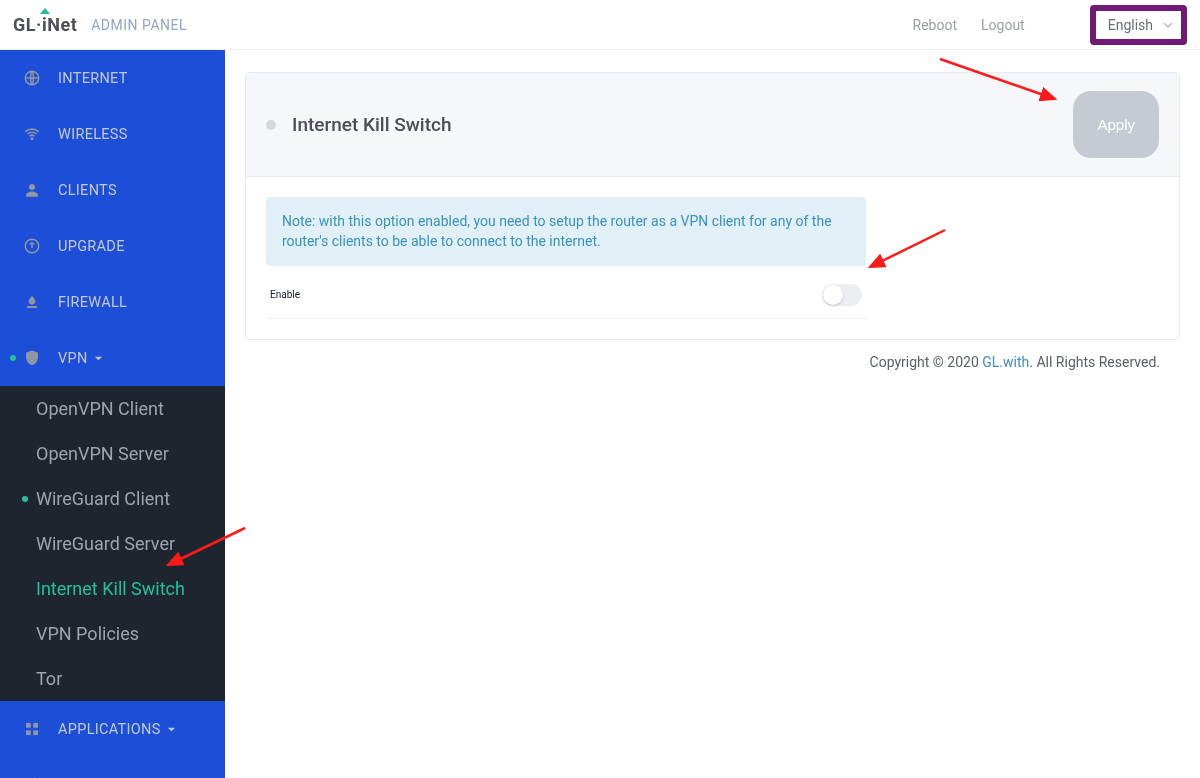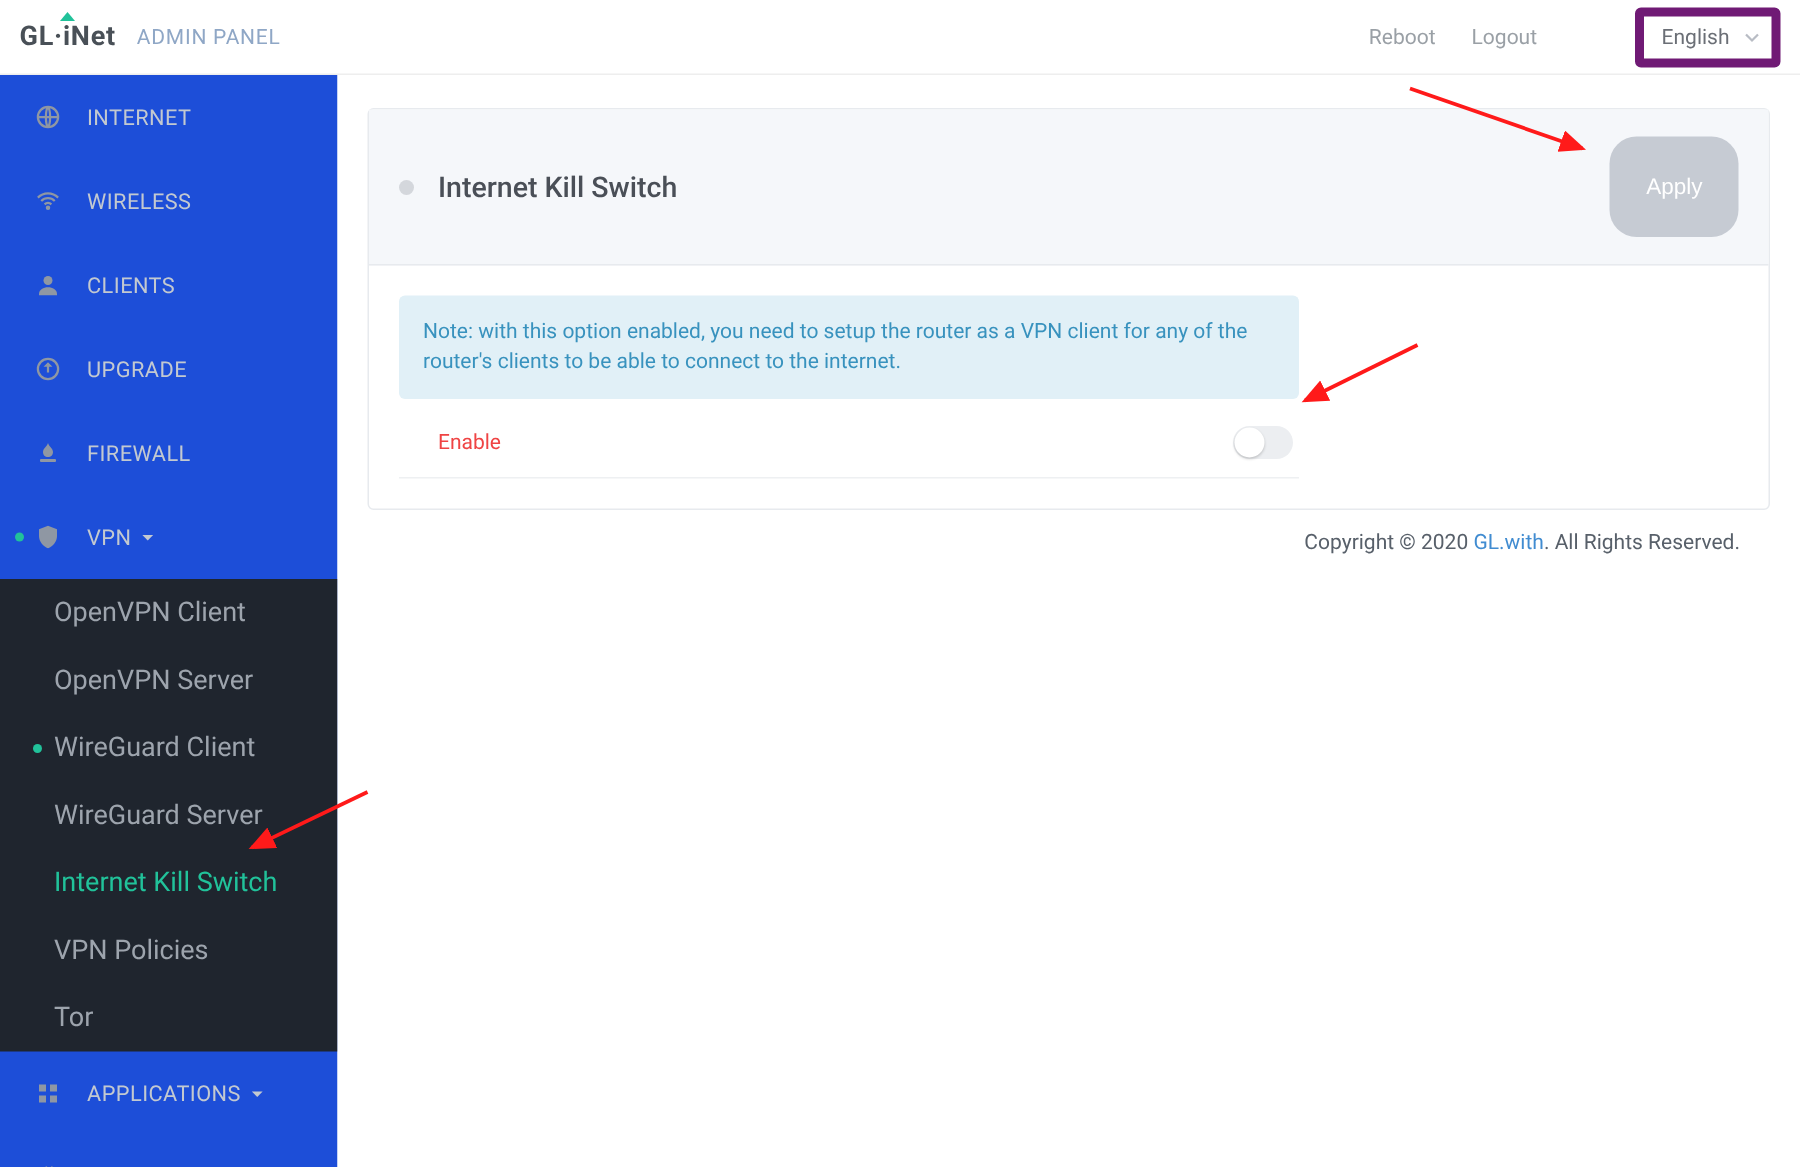--- a/index.html
+++ b/index.html
@@ -168,21 +168,21 @@
   line-height: 1.45;
   max-width: 600px;
 }
 .setting-row {
   display: flex;
   align-items: center;
   padding: 18px 4px 12px;
   border-bottom: 1px solid #eef0f2;
   max-width: 600px;
 }
-.setting-label { color: #ef4444; font-size: 14px; margin-left: 22px; }
+.setting-label { color: #0f172a; font-size: 10px; }
 .toggle {
   margin-left: auto;
   width: 40px; height: 22px;
   background: #eceef1;
   border-radius: 11px;
   position: relative;
   cursor: pointer;
 }
 .toggle .knob {
   position: absolute;

